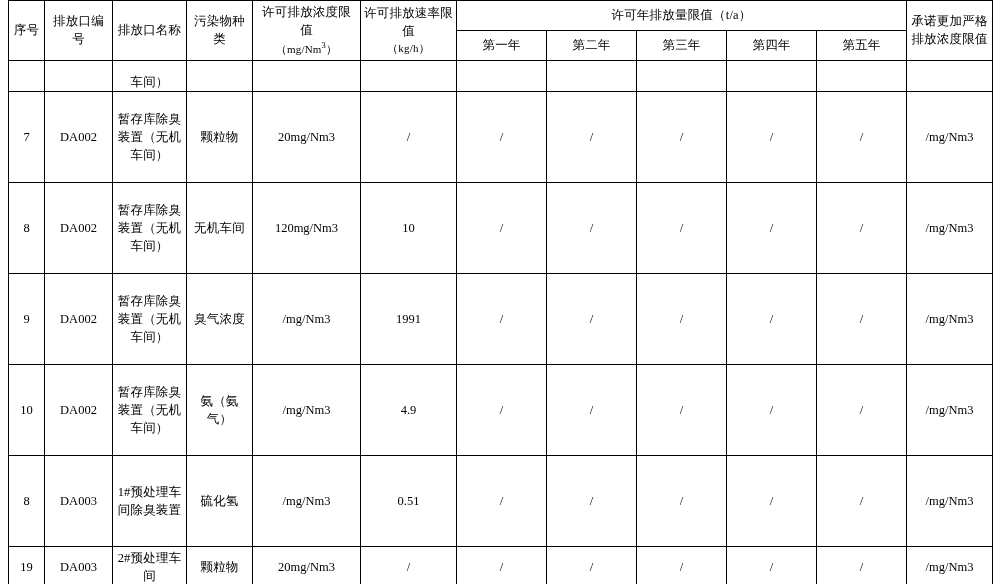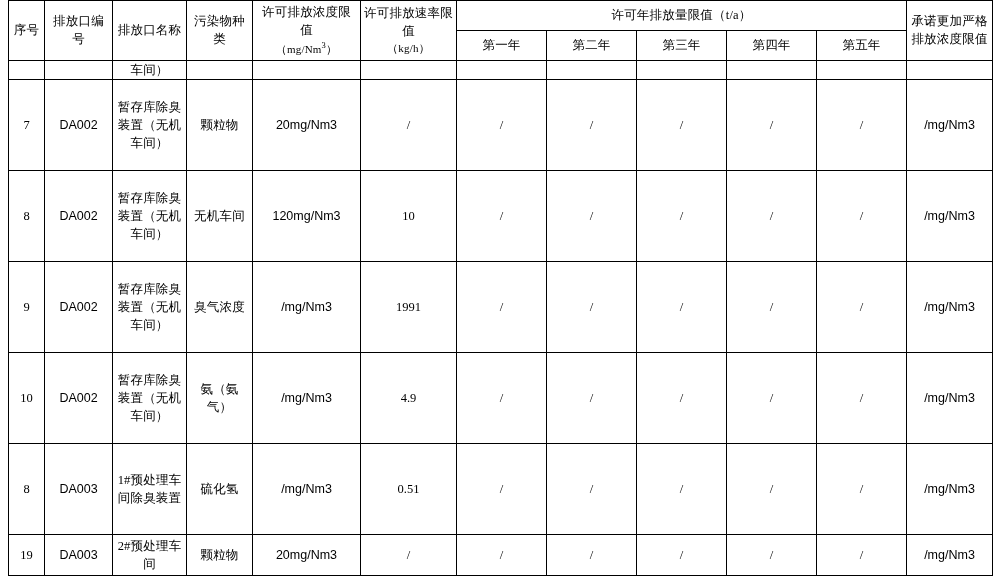--- a/index.html
+++ b/index.html
@@ -55,27 +55,27 @@
   col.c-y5       { width: 90px; }
   col.c-promise  { width: 86px; }
   .unit { font-size: 11px; }
   .sup { font-size: 8.5px; vertical-align: super; }
 
   .num-cell {
     font-family: "Liberation Serif", "DejaVu Serif", serif;
     font-size: 12.5px;
   }
   .ascii {
-    font-family: Liberation Sans, sans-serif;
+    font-family: Liberation Serif, serif;
     font-size: 12.5px;
   }
   .slash { font-size: 12.5px; }
 
   
-  tr.partial-row td { height: 18px; padding-top: 0; padding-bottom: 0; }
+  tr.partial-row td { height: 18px; padding-top: 12px; padding-bottom: 0; }
   tr.data-row td { height: 86px; }
   tr.last-row td { height: 34px; }
   .cjk { letter-spacing: 0.2px; }
 </style>
 </head>
 <body>
 
 <div class="sheet">
   <table class="permit-table">
     <colgroup>

